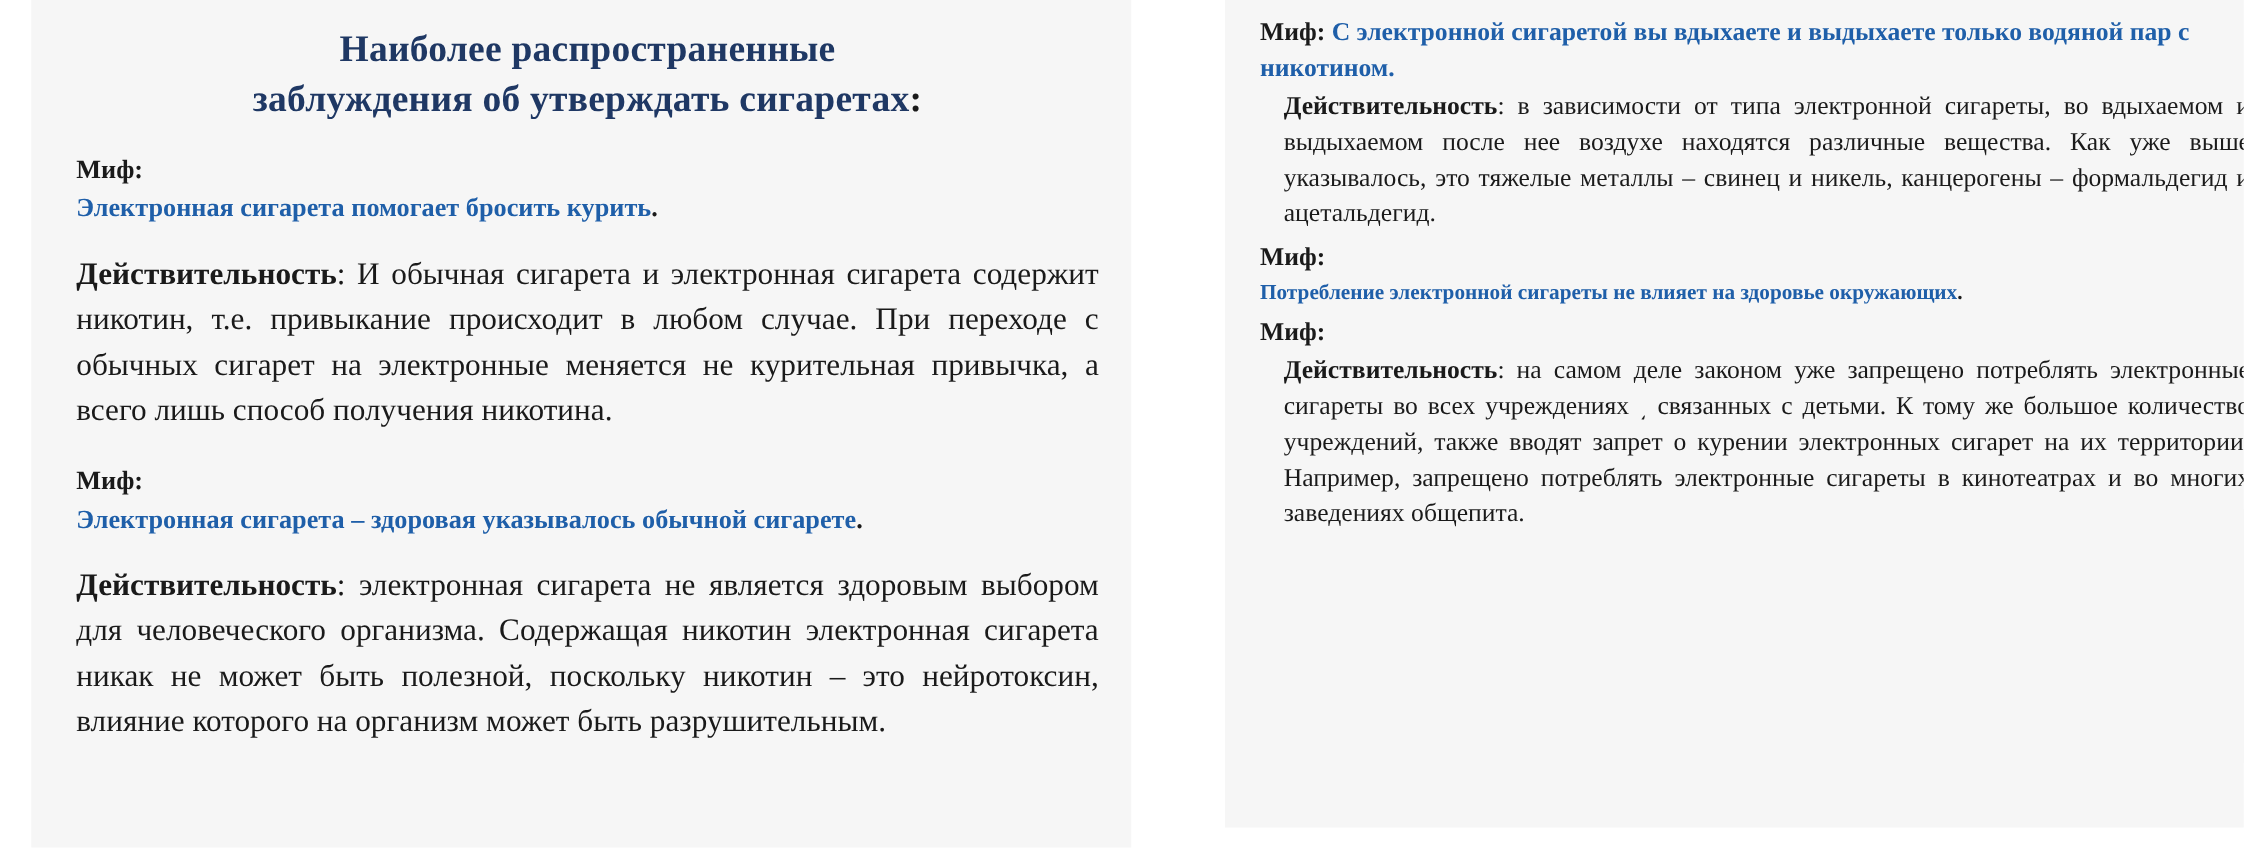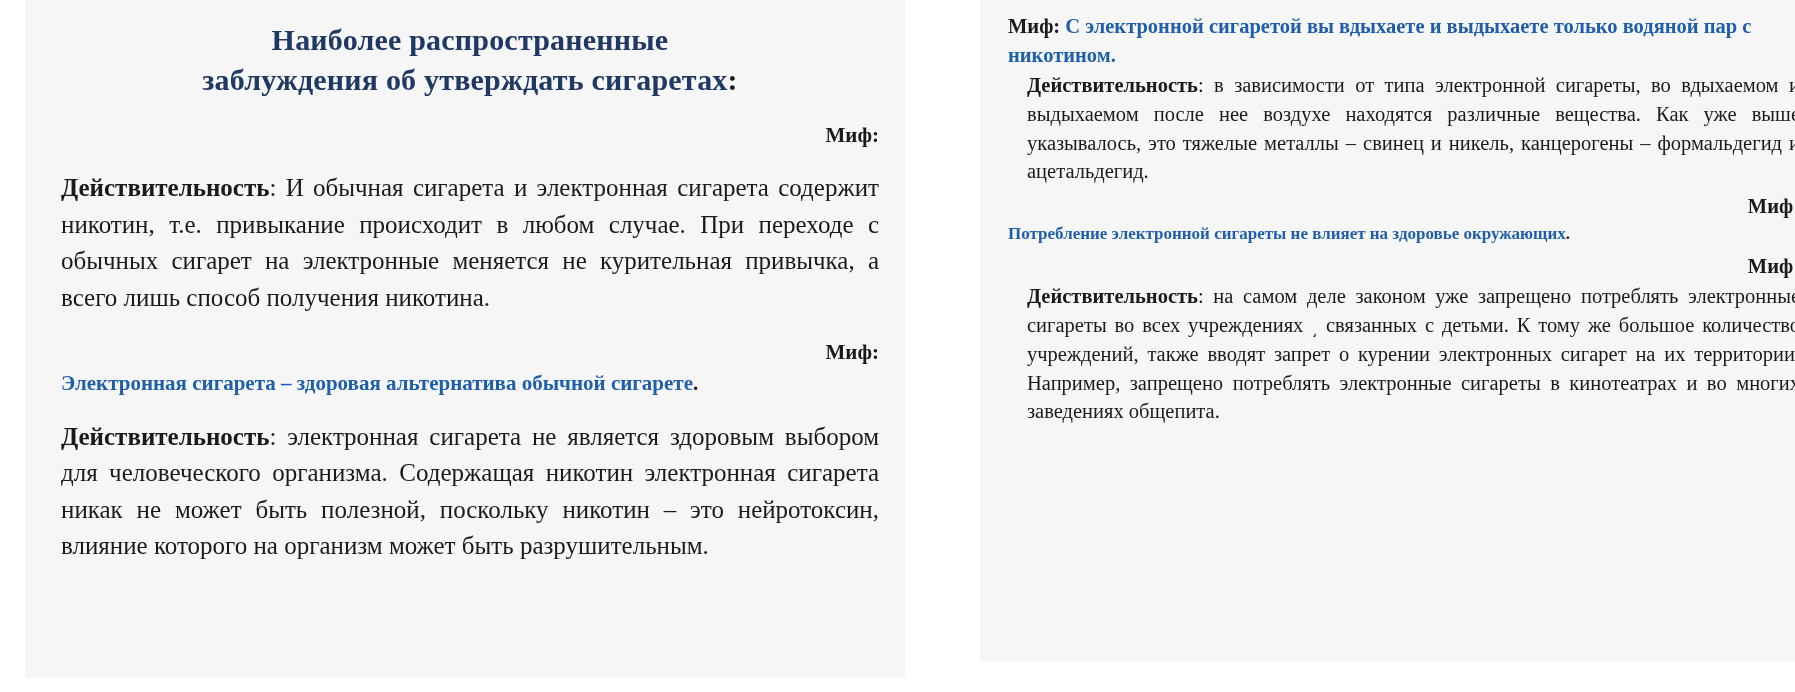--- a/index.html
+++ b/index.html
@@ -52,21 +52,20 @@
     color: #1a1a1a;
     font-weight: bold;
   }
   p {
     margin: 0;
   }
   .myth-label {
     font-size: 21px;
     line-height: 1.38;
     margin-top: 22px;
-    text-align: right;
   }
   .myth-label .lbl {
     font-weight: bold;
     color: #1a1a1a;
   }
   .myth-text {
     font-size: 21px;
     line-height: 1.42;
     font-weight: bold;
     color: #1f5fa9;
@@ -108,29 +107,32 @@
   <div class="column col-left">
 
     <h1 class="doc-title">
       <span>Наиболее распространенные</span><br>
       <span>заблуждения об утверждать сигаретах</span><span class="tail">:</span>
     </h1>
 
     <p class="myth-label">
       <span class="lbl">Миф</span><span class="lbl">:</span>
     </p>
+    <p class="myth-text">
+      <span>Электронная сигарета помогает бросить курить</span><span class="dot">.</span>
+    </p>
     <p class="reality">
       <span class="lbl">Действительность</span><span>: И обычная сигарета и электронная сигарета содержит никотин, т.е. привыкание происходит в любом случае. При переходе с обычных сигарет на электронные меняется не курительная привычка, а всего лишь способ получения никотина.</span>
     </p>
 
     <p class="myth-label">
       <span class="lbl">Миф</span><span class="lbl">:</span>
     </p>
     <p class="myth-text">
-      <span>Электронная сигарета – здоровая альтернатива обычной сигарете</span><span class="dot">.</span>
+      <span>Электронная сигарета – здоровая указывалось обычной сигарете</span><span class="dot">.</span>
     </p>
     <p class="reality">
       <span class="lbl">Действительность</span><span>: электронная сигарета не является здоровым выбором для человеческого организма. Содержащая никотин электронная сигарета никак не может быть полезной, поскольку никотин – это нейротоксин, влияние которого на организм может быть разрушительным.</span>
     </p>
 
   </div>
 
   <div class="column col-right">
 
     <p class="inline-myth first-row">

